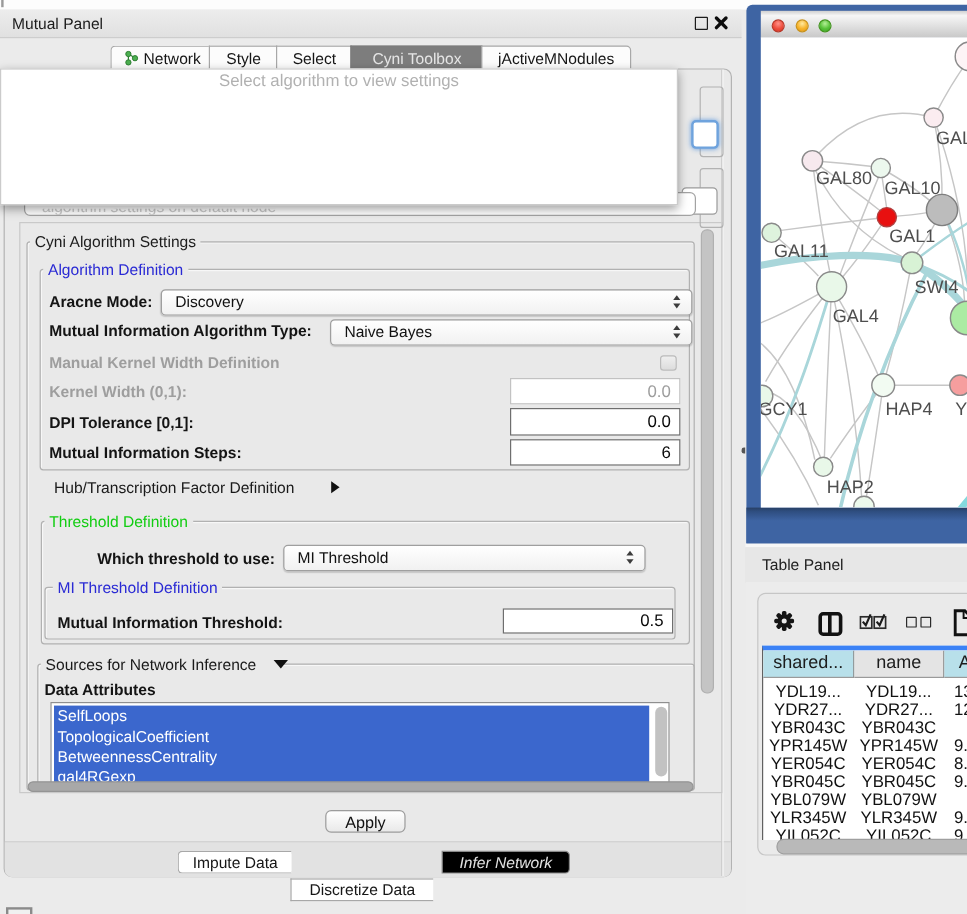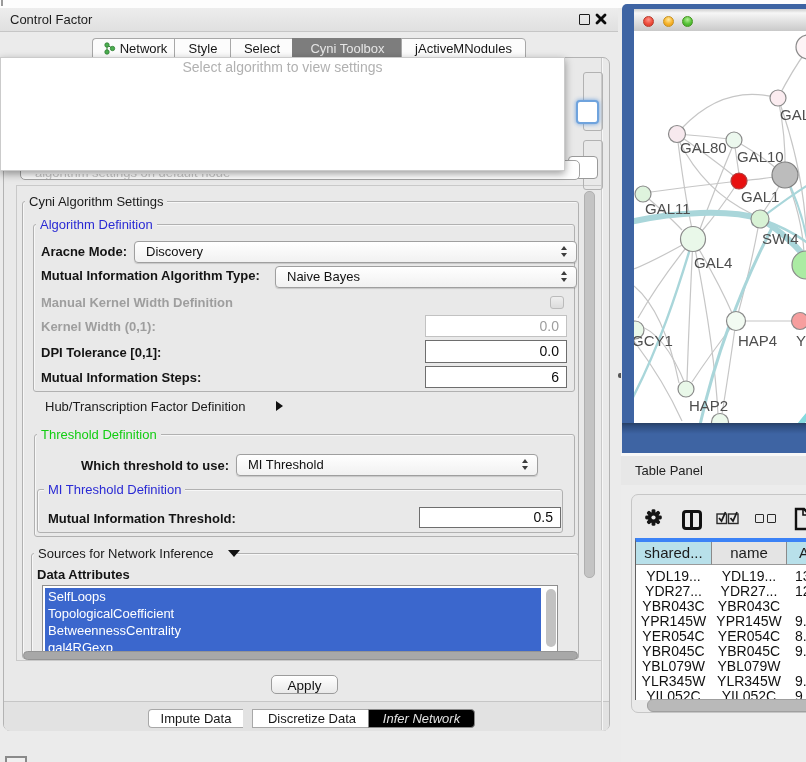--- a/index.html
+++ b/index.html
@@ -191,21 +191,21 @@
       <div style="position:relative;height:15px;line-height:15px;">
         <span style="position:absolute;left:0;width:75px;text-align:center;">YIL052C</span>
         <span style="position:absolute;left:76px;width:74px;text-align:center;">YIL052C</span>
         <span style="position:absolute;left:159px;">9</span>
       </div>
     </div>
 </div>
 <div class="abs" style="left:647px;top:699px;width:165px;height:11px;background:#b9b9b9;border:1px solid #9f9f9f;border-radius:6px;"></div>
 
 <div class="abs" style="left:0;top:8px;width:618px;height:23px;background:linear-gradient(#ededed,#e0e0e0);border-bottom:1px solid #c6c6c6;font-size:13px;color:#1c1c1c;">
-    <span style="position:absolute;left:10px;top:4px;">Control Factor</span>
+    <span style="position:absolute;left:10px;top:4px;">Mutual Panel</span>
   </div>
 <div class="abs" style="left:0;top:32px;width:621px;height:730px;background:#ebebeb;"></div>
 <div class="abs" style="left:579px;top:14px;width:9px;height:9px;border:1.6px solid #1c1c1c;border-radius:1px;"></div>
 <svg class="abs" style="left:595px;top:13px;" width="12" height="12">
   <g stroke="#0c0c0c" stroke-width="2.8" stroke-linecap="round">
       <path d="M2,2 L10,10"></path>
       <path d="M10,2 L2,10"></path>
     </g>
 </svg>
 
@@ -282,21 +282,21 @@
 <div class="lb" style="left:37px;top:568px;">Data Attributes</div>
 <div class="abs" style="left:42px;top:585px;width:516px;height:69px;background:#fff;border:1px solid #8f8f8f;box-sizing:border-box;overflow:hidden;padding-left:36px;">
   <div class="abs" style="left:2px;top:2px;width:496px;height:66px;background:#3b67cd;color:#fff;font-size:13px;line-height:17px;padding-left:3px;box-sizing:border-box;">SelfLoops<br>TopologicalCoefficient<br>BetweennessCentrality<br>gal4RGexp</div>
   <div class="abs" style="left:503px;top:3px;width:10px;height:58px;background:#c2c2c2;border-radius:5px;"></div>
 </div>
 <div class="abs" style="left:23px;top:651px;width:555px;height:9px;background:#a8a8a8;border:1px solid #949494;border-radius:5px;box-sizing:border-box;"></div>
 
 <div class="abs" style="left:271px;top:675px;width:67px;height:19px;background:linear-gradient(#ffffff,#e9e9e9);border:1px solid #9c9c9c;border-radius:5px;font-size:13.5px;line-height:20px;text-align:center;color:#111;box-sizing:border-box;">Apply</div>
 
 <div class="btab" style="left:148px;width:94px;border-radius:4px 0 0 4px;">Impute Data</div>
-<div class="btab" style="left:252px;width:118px;">Discretize Data</div>
+<div class="btab" style="left:242px;width:118px;margin-top:23px;">Discretize Data</div>
 <div class="btab" style="left:368px;width:105px;background:#000000;color:#e2e2e2;border-color:#898989;border-right:1px solid #898989;border-radius:0 4px 4px 0;font-style:italic;">Infer Network</div>
 
 <div class="abs" style="left:5px;top:756px;width:18px;height:10px;background:#f0f0f0;border:2px solid #8a8a8a;"></div>
 
 <div class="abs" style="left:618px;top:373px;width:3px;height:5px;background:#565656;border-radius:2px 0 0 2px;"></div>
 
 <div class="abs" style="left:583px;top:72px;width:18px;height:57px;border:1px solid #b2b2b2;border-radius:3px;"></div>
 <div class="abs" style="left:576px;top:100px;width:19px;height:20px;background:#fff;border:2px solid #6fa3dd;border-radius:4px;box-shadow:0 0 4px rgba(90,150,220,.9);"></div>
 <div class="abs" style="left:583px;top:140px;width:18px;height:48px;border:1px solid #b2b2b2;border-radius:3px;"></div>
 <div class="abs" style="left:568px;top:156px;width:28px;height:21px;background:#fff;border:1px solid #9a9a9a;border-radius:4px;"></div>

